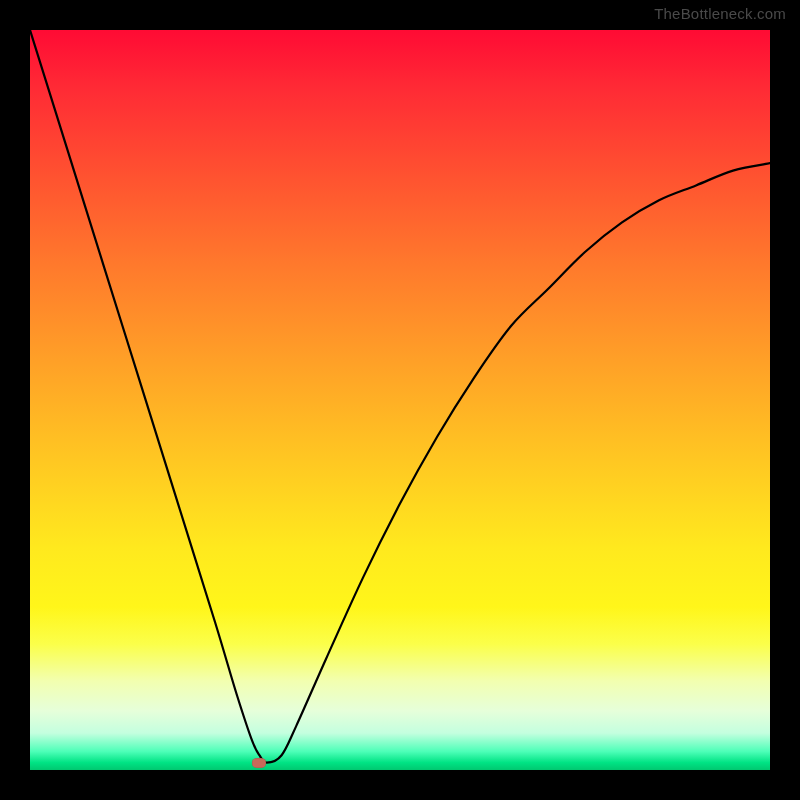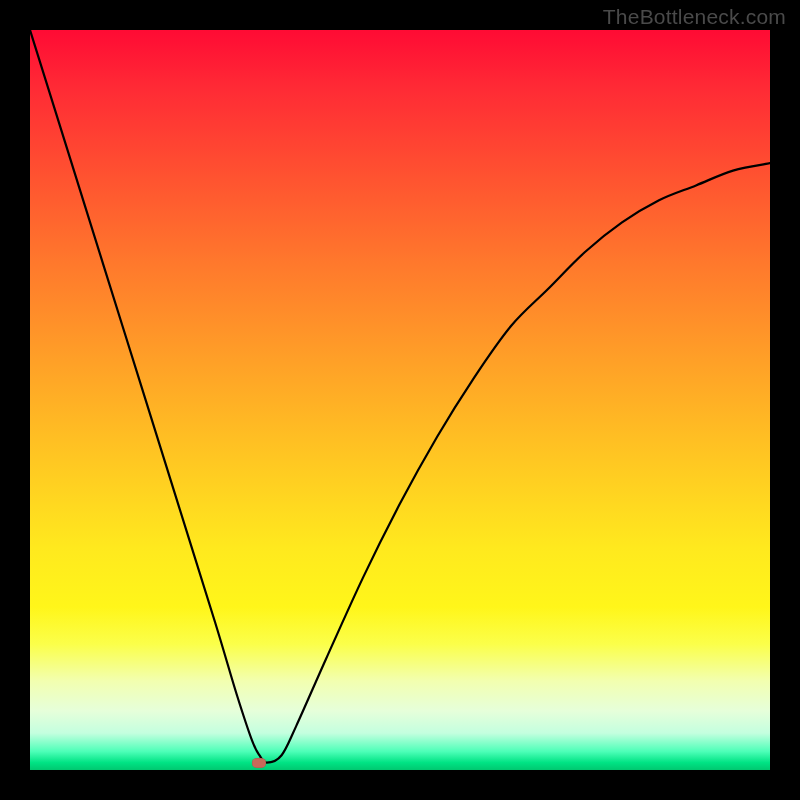--- a/index.html
+++ b/index.html
@@ -56,21 +56,21 @@
     height: 10px;
     border-radius: 5px / 4px;
     background: #c76a5a;
     box-shadow: 0 0 0 0.5px rgba(0,0,0,0.15) inset;
   }
   .watermark {
     position: absolute;
     top: 5px;
     right: 14px;
     color: #4a4a4a;
-    font-size: 21px;
+    font-size: 15px;
     letter-spacing: 0.2px;
     font-family: Arial, Helvetica, sans-serif;
   }
 </style>
 </head>
 <body>
 
 <div class="frame">
 
   <div class="plot-area">

